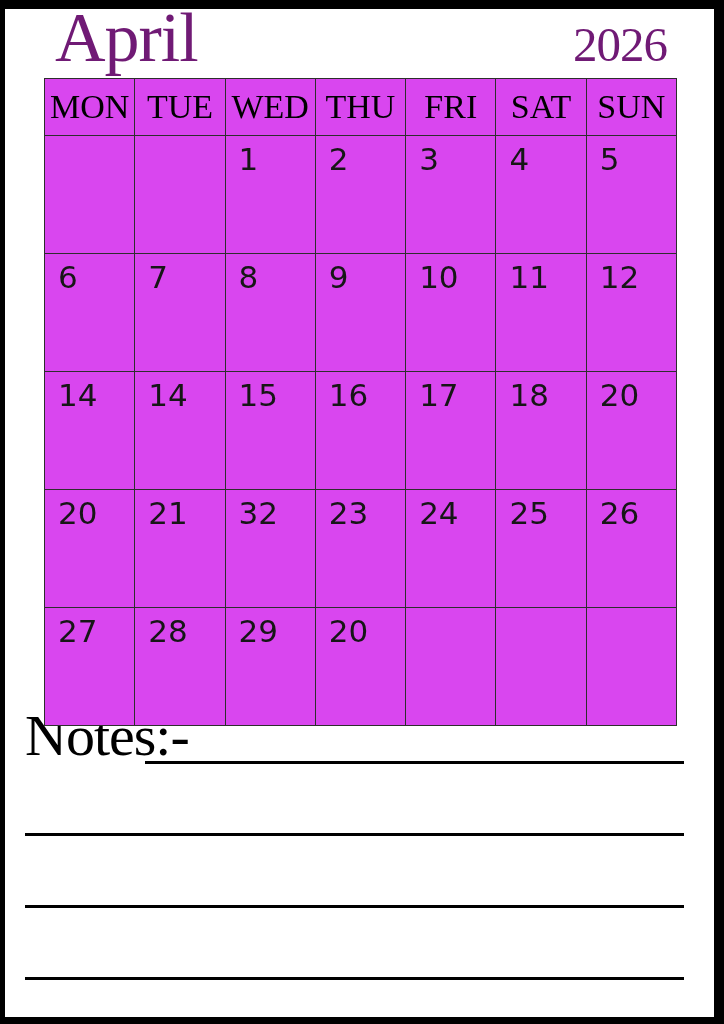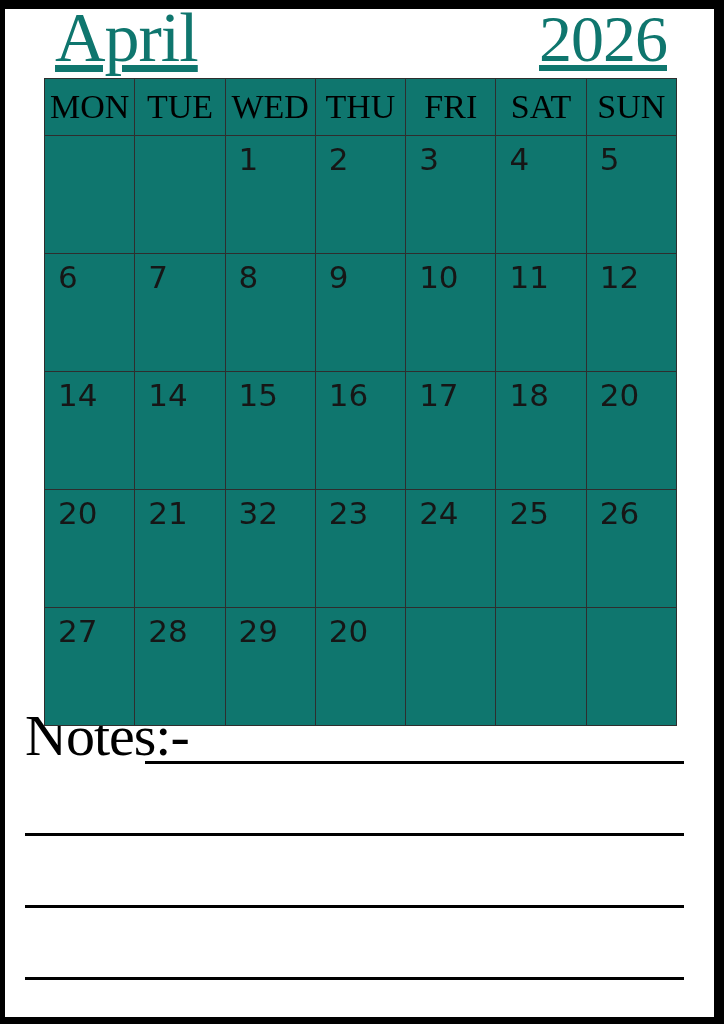--- a/index.html
+++ b/index.html
@@ -17,49 +17,48 @@
   }
   
   .title-row {
     position: absolute;
     left: 50px;
     right: 47px;
     top: -6px;
     display: flex;
     justify-content: space-between;
     align-items: baseline;
-    color: #0f766e;
+    color: #701a75;
     z-index: 2;
     pointer-events: none;
-    text-decoration: underline;
   }
   .month-title {
     font-size: 70px;
     line-height: 1;
     letter-spacing: -1px;
   }
   .year-title {
-    font-size: 66px;
+    font-size: 49px;
     line-height: 1;
     letter-spacing: -1px;
     text-align: right;
   }
   
   table.cal {
     position: absolute;
     left: 39px;
     top: 69px;
     width: 633px;
     border-collapse: collapse;
     table-layout: fixed;
     z-index: 1;
   }
   table.cal th, table.cal td {
     border: 1.5px solid #2e2e2e;
-    background: #0f766e;
+    background: #d946ef;
   }
   table.cal th {
     height: 56px;
     font-family: "Liberation Serif", serif;
     font-weight: normal;
     font-size: 34px;
     color: #000000;
     text-align: center;
     vertical-align: middle;
     padding: 0;

